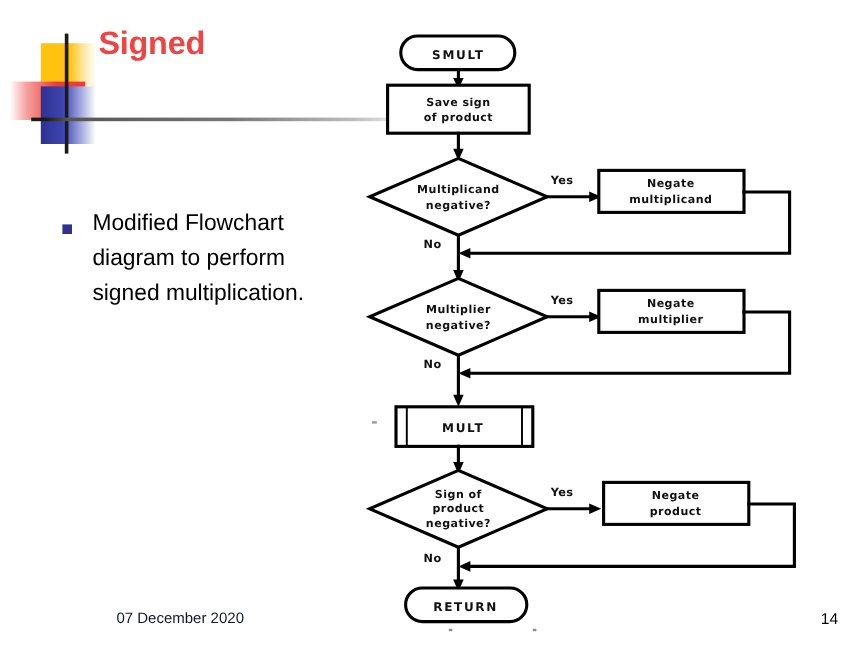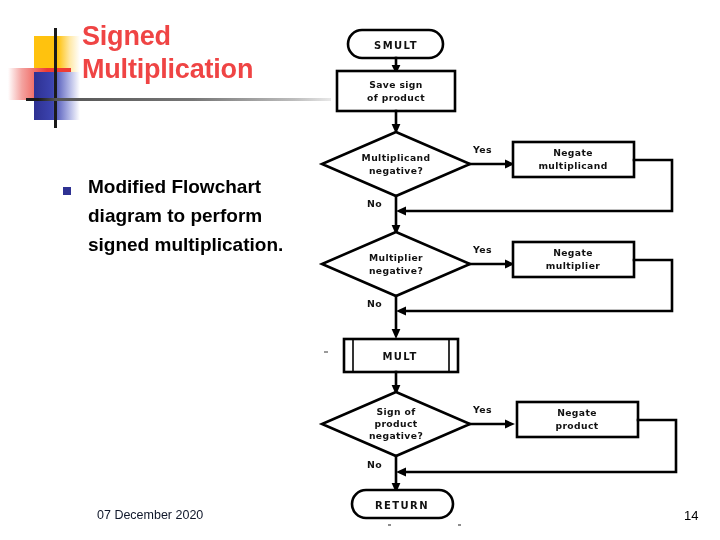--- a/index.html
+++ b/index.html
@@ -75,24 +75,23 @@
     color: #ef4444;
     font-size: 27px;
     line-height: 33px;
     font-weight: bold;
     letter-spacing: -0.2px;
   }
 
   
   #body-list {
     position: absolute;
-    left: 63px;
+    left: 52px;
     top: 172px;
     width: 230px;
-    font-weight: bold;
   }
   .bullet-row {
     display: flex;
     align-items: flex-start;
   }
   .bullet-marker {
     flex: 0 0 auto;
     width: 8px;
     height: 8px;
     background: #2E3192;
@@ -119,21 +118,21 @@
     left: 684px;
     top: 508px;
     color: #000;
     font-size: 13px;
     text-align: right;
   }
 
   
   #flowchart-figure {
     position: absolute;
-    left: 310px;
+    left: 296px;
     top: 8px;
     width: 400px;
     height: 520px;
   }
   #flowchart-svg {
     display: block;
     width: 400px;
     height: 520px;
   }
   .fc-shape {
@@ -182,21 +181,20 @@
 <div id="logo-mark">
   <div class="sq-yellow"></div>
   <div class="sq-red"></div>
   <div class="sq-blue"></div>
   <div class="bar-v"></div>
   <div class="bar-h"></div>
 </div>
 
 <div id="slide-title">
   <div>Signed</div>
-  <div>Multiplication</div>
 </div>
 
 <div id="body-list">
   <div class="bullet-row">
     <span class="bullet-marker"></span>
     <span class="bullet-text">Modified Flowchart diagram to perform signed multiplication.</span>
   </div>
 </div>
 
 <div id="flowchart-figure">

